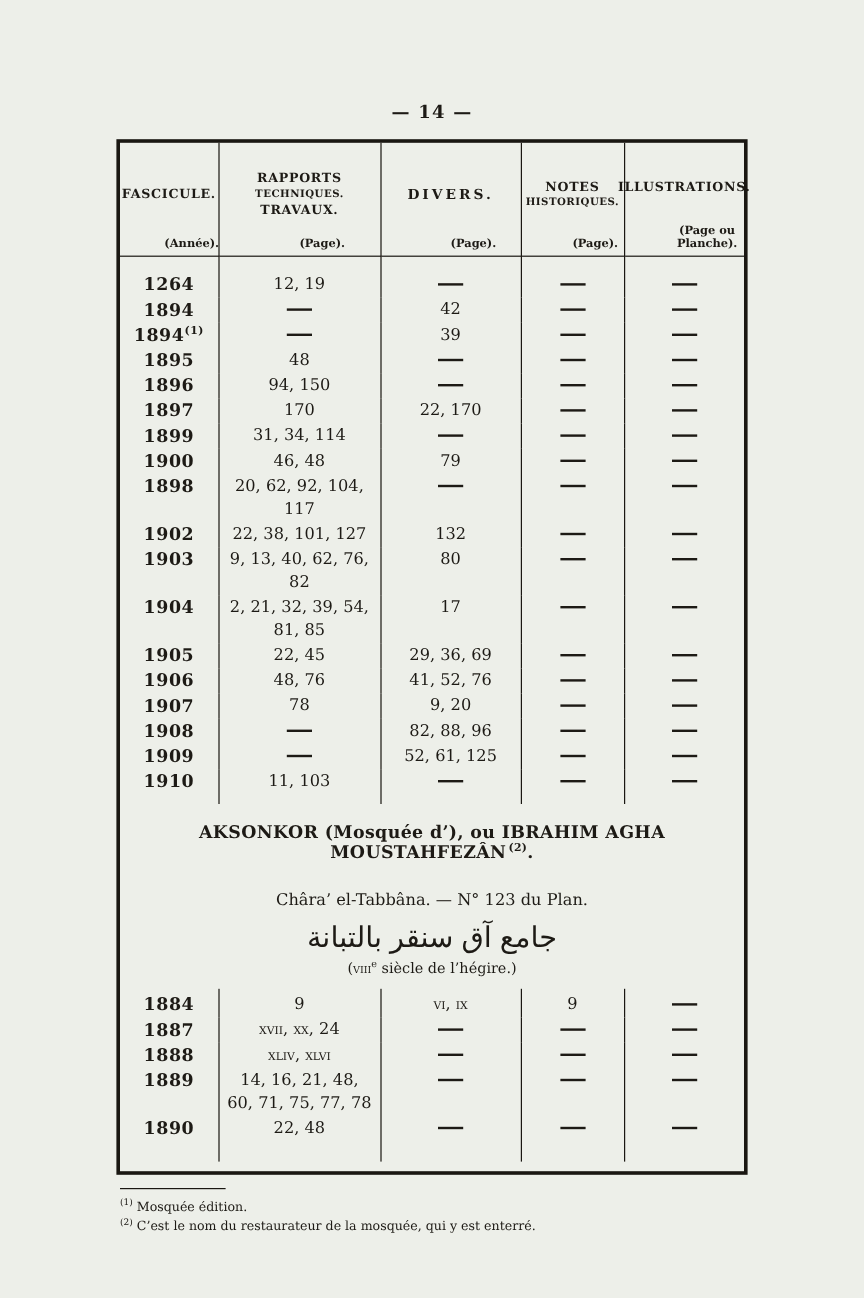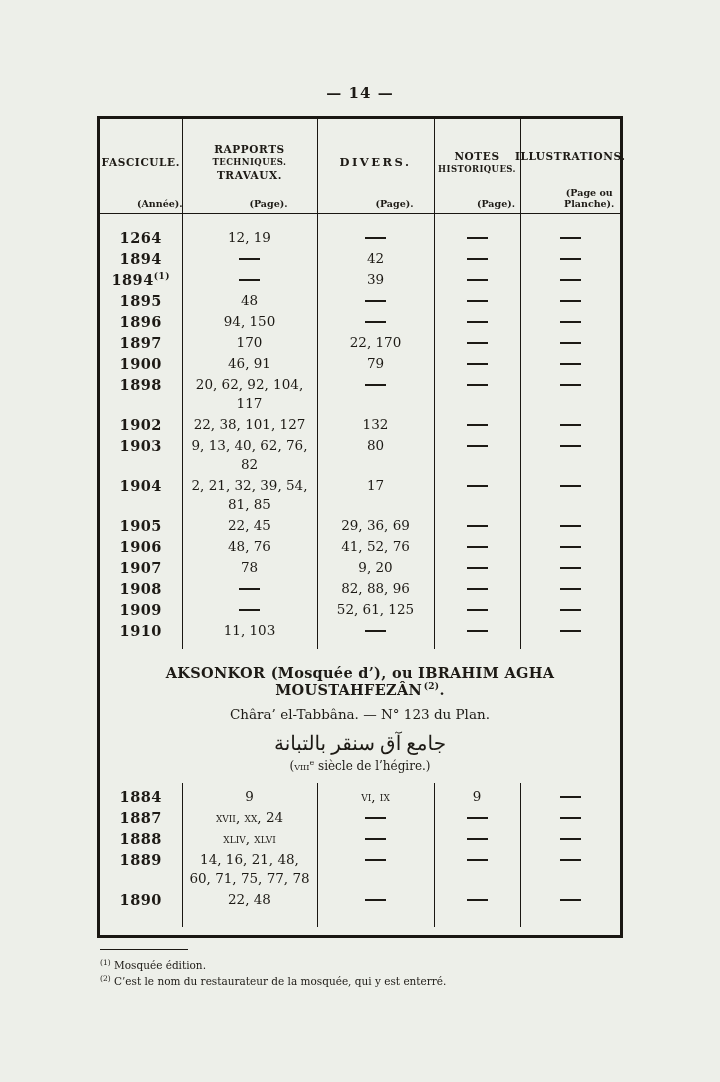--- a/index.html
+++ b/index.html
@@ -63,22 +63,22 @@
   .rule {
     display: inline-block;
     width: 21px; height: 2px;
     background: #1d1a15;
     vertical-align: middle;
     margin-top: -2px;
   }
   .mid-heading { text-align: center; margin: 15px 6px 10px 6px; }
   .mh1 { font-size: 14.5px; font-weight: bold; letter-spacing: 0.3px; }
   .mh1 sup { font-size: 9px; line-height: 0; }
-  .mh2 { font-size: 13.5px; margin-top: 8px; }
-  .mh-arabic { font-size: 20px; margin-top: 9px; font-family: Liberation Serif, serif; }
+  .mh2 { font-size: 13.5px; margin-top: 23px; }
+  .mh-arabic { font-size: 24px; margin-top: 9px; font-family: Liberation Sans, sans-serif; }
   .mh4 { font-size: 12px; margin-top: 4px; }
   .mh4 sup { font-size: 8px; line-height: 0; }
   .sc { font-variant: small-caps; }
   .footnotes { margin: 11px 0 0 100px; font-size: 10.5px; line-height: 16px; }
   .fn-rule { width: 88px; height: 1px; background: #1a1712; margin-bottom: 7px; }
   .fn sup { font-size: 7.5px; line-height: 0; }
 </style>
 </head>
 <body>
 
@@ -180,22 +180,29 @@
             <td><span class="rule"></span></td>
           </tr>
           <tr>
             <td class="year">1897</td>
             <td>170</td>
             <td>22, 170</td>
             <td><span class="rule"></span></td>
             <td><span class="rule"></span></td>
           </tr>
           <tr>
+            <td class="year">1899</td>
+            <td>31, 34, 114</td>
+            <td><span class="rule"></span></td>
+            <td><span class="rule"></span></td>
+            <td><span class="rule"></span></td>
+          </tr>
+          <tr>
             <td class="year">1900</td>
-            <td>46, 91</td>
+            <td>46, 48</td>
             <td>79</td>
             <td><span class="rule"></span></td>
             <td><span class="rule"></span></td>
           </tr>
           <tr>
             <td class="year">1898</td>
             <td>20, 62, 92, 104, 117</td>
             <td><span class="rule"></span></td>
             <td><span class="rule"></span></td>
             <td><span class="rule"></span></td>

